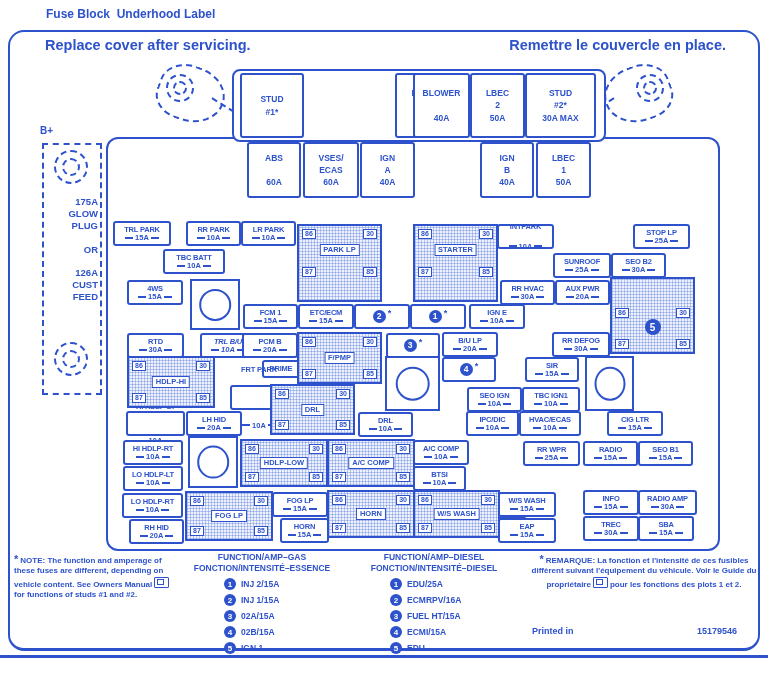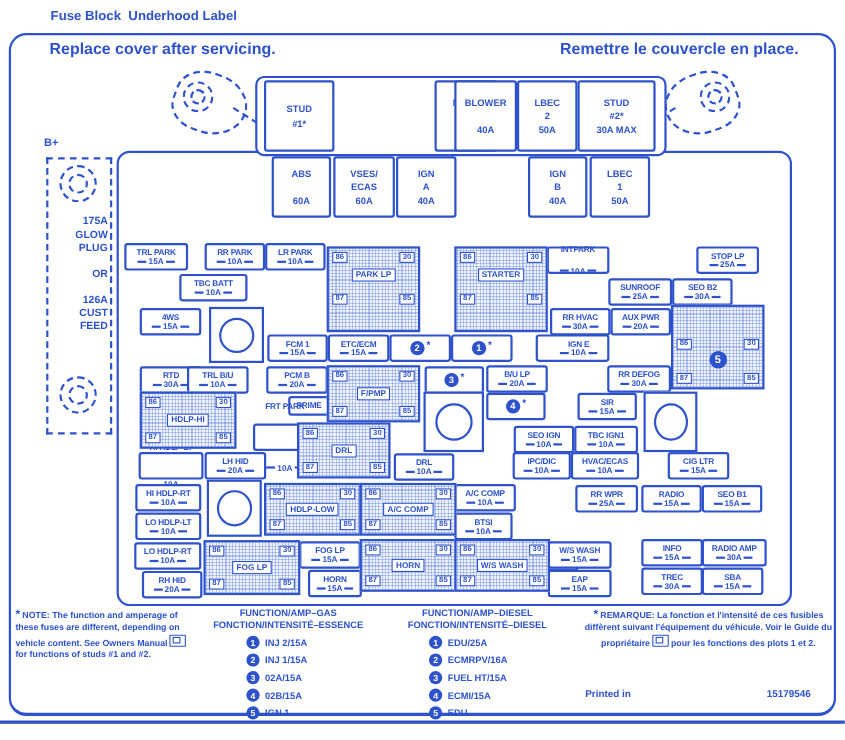--- a/index.html
+++ b/index.html
@@ -226,29 +226,29 @@
       <span class="f-amp">15A</span>
     </div>
     <div class="fuse marker" style="left: 354px; top: 304px; width: 52px; height: 21px;">
       <span class="num-circle">2</span>
       <span class="star">*</span>
     </div>
     <div class="fuse marker" style="left: 410px; top: 304px; width: 52px; height: 21px;">
       <span class="num-circle">1</span>
       <span class="star">*</span>
     </div>
-    <div class="fuse" style="left: 487px; top: 304px; width: 52px; height: 21px; padding-left: 11px;">
+    <div class="fuse" style="left: 469px; top: 304px; width: 52px; height: 21px;">
       <span class="f-label">IGN E</span>
       <span class="f-amp">10A</span>
     </div>
     <div class="fuse" style="left: 127px; top: 333px; width: 53px; height: 21px;">
       <span class="f-label">RTD</span>
       <span class="f-amp">30A</span>
     </div>
-    <div class="fuse" style="left: 170px; top: 333px; width: 52px; height: 21px;">
+    <div class="fuse" style="left: 200px; top: 333px; width: 52px; height: 21px; font-style: italic;">
       <span class="f-label">TRL B/U</span>
       <span class="f-amp">10A</span>
     </div>
     <div class="fuse" style="left: 242px; top: 333px; width: 52px; height: 21px;">
       <span class="f-label">PCM B</span>
       <span class="f-amp">20A</span>
     </div>
     <div class="fuse marker" style="left: 386px; top: 333px; width: 50px; height: 21px;">
       <span class="num-circle">3</span>
       <span class="star">*</span>

